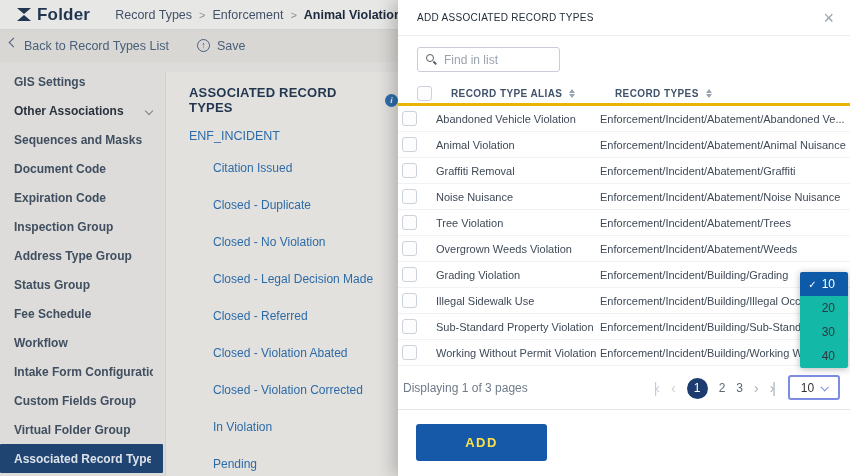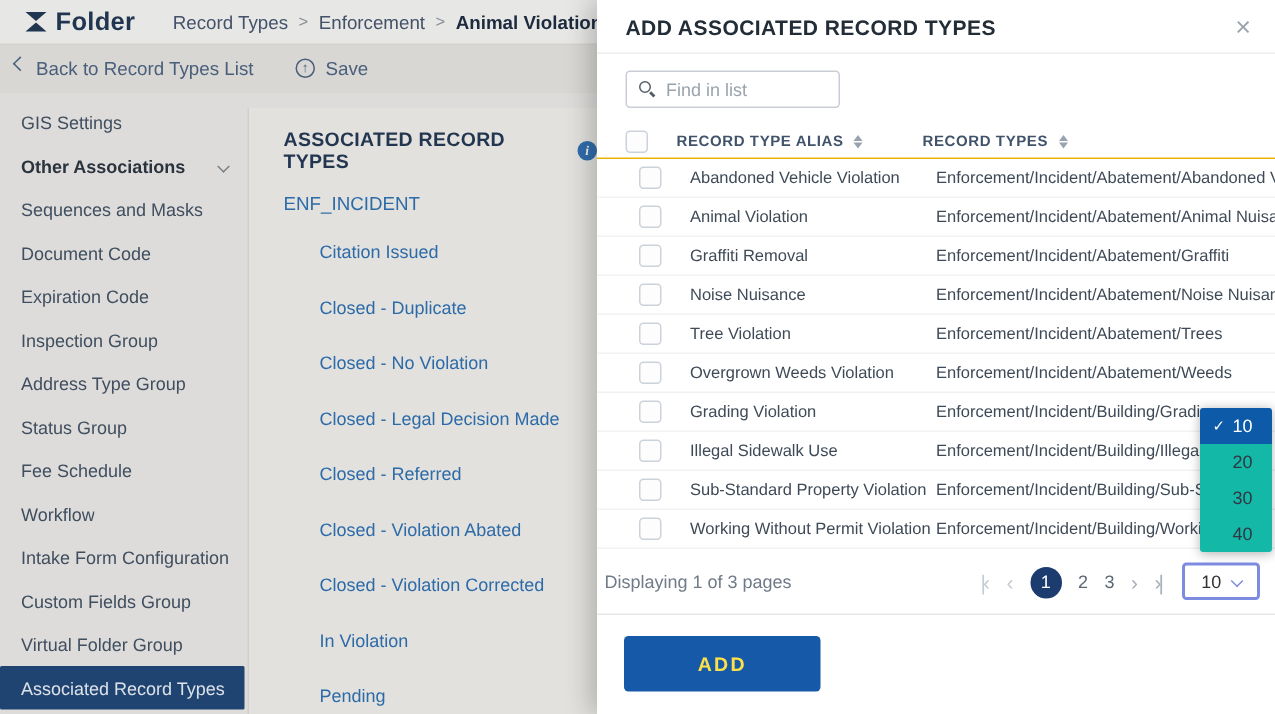--- a/index.html
+++ b/index.html
@@ -39,21 +39,21 @@
   .chev-left { width:7px; height:7px; border-left:1.5px solid #49607e; border-bottom:1.5px solid #49607e; transform:rotate(45deg); }
   .save-ic {
     width:13px; height:13px; border:1.2px solid #49607e; border-radius:50%;
     display:inline-flex; align-items:center; justify-content:center;
     font-size:9px; line-height:1; color:#49607e;
   }
 
   .sidebar { position:absolute; left:0; top:62px; width:165px; bottom:0; padding-top:5px; }
   .side-item {
     height:29px; display:flex; align-items:center; padding:0 12px 0 14px;
-    font-size:12px; color:#3e4e60; cursor:pointer; position:relative;
+    font-size:12px; color:#3e4e60; cursor:pointer; position:relative;font-weight:bold;
   }
   .side-item.bold { font-weight:bold; color:#26303c; }
   .side-item .label { white-space:nowrap; overflow:hidden; }
   .side-chev { position:absolute; right:13px; width:6px; height:6px;
     border-right:1.5px solid #7a828c; border-bottom:1.5px solid #7a828c; transform:rotate(45deg); }
   .side-item.selected { background:#1b4373; color:#e8eef6; width:163px; border-radius:1px; }
 
   .content-card {
     position:absolute; left:165px; top:72px; width:233px; bottom:0;
     background:#eeedea; border-left:1px solid #dbdad7; padding:13px 0 0 23px;
@@ -65,46 +65,46 @@
 
   .backdrop { position:absolute; inset:0; background:rgba(95,92,84,0.08); }
 
   
   .modal {
     position:absolute; left:398px; top:0; width:452px; height:476px; background:#fff;
     box-shadow:-5px 0 16px rgba(0,0,0,.22);
   }
   .m-header { height:36px; display:flex; align-items:center; justify-content:space-between;
     padding:0 16px 0 19px; border-bottom:1px solid #ededed; }
-  .m-title { font-size:14px; font-weight:bold; color:#232d38; letter-spacing:.3px; }
+  .m-title { font-size:10px; font-weight:normal; color:#232d38; letter-spacing:.3px; }
   .close-x { font-size:18px; color:#9aa3ad; cursor:pointer; line-height:1; }
 
   .search-box { margin:11px 0 0 19px; width:143px; height:25px; border:1px solid #c9ced6;
     border-radius:3px; display:flex; align-items:center; gap:7px; padding:0 8px; background:#fff; }
   .mag { width:11px; height:11px; position:relative; flex:none; }
   .mag::before { content:''; position:absolute; left:0; top:0; width:6px; height:6px;
     border:1.5px solid #555e68; border-radius:50%; }
   .mag::after { content:''; position:absolute; width:4px; height:1.5px; background:#555e68;
     left:7px; top:8px; transform:rotate(45deg); }
   .search-box input { border:none; outline:none; width:100%; font-size:12px; color:#333;
     font-family:"Liberation Sans", sans-serif; background:transparent; }
   .search-box input::placeholder { color:#9aa3ad; }
 
   .tbl { margin-top:12px; }
-  .thead { display:flex; align-items:center; height:22px; padding-left:19px; border-bottom:1px solid #eab308; }
+  .thead { display:flex; align-items:center; height:22px; padding-left:19px; border-bottom:3px solid #eab308; }
   .cb { width:15px; height:15px; border:1px solid #ccd2d9; border-radius:3px; background:#fdfdfd; flex:none; cursor:pointer; }
   .hcol1 { margin-left:19px; width:164px; display:flex; align-items:center; }
   .hcol2 { flex:1; display:flex; align-items:center; }
   .hlabel { font-size:10px; font-weight:bold; color:#41536b; letter-spacing:.4px; }
   .sort { display:inline-flex; flex-direction:column; gap:1px; margin-left:7px; cursor:pointer; }
   .sort i { display:block; width:0; height:0; }
   .sort .up { border-left:3px solid transparent; border-right:3px solid transparent; border-bottom:4px solid #98a3b0; }
   .sort .dn { border-left:3px solid transparent; border-right:3px solid transparent; border-top:4px solid #98a3b0; }
 
-  .trow { display:flex; align-items:center; height:26px; padding-left:28px; border-bottom:1px solid #f0f2f4; cursor:pointer; }
+  .trow { display:flex; align-items:center; height:26px; padding-left:4px; border-bottom:1px solid #f0f2f4; cursor:pointer; }
   .alias { margin-left:19px; width:164px; font-size:11px; color:#3f4a57; white-space:nowrap; overflow:hidden; }
   .rtype { flex:1; font-size:11px; color:#3f4a57; white-space:nowrap; overflow:hidden; }
 
   .pagi { position:relative; height:30px; margin-top:7px; padding-left:5px; display:flex; align-items:center; }
   .pagi-status { font-size:12px; color:#6f7b88; }
   .pager { position:absolute; right:74px; top:0; height:30px; display:flex; align-items:center; gap:11px; }
   .pg-ic { font-size:14px; letter-spacing:-2px; cursor:pointer; padding-right:2px; }
   .pg-ic.dis { color:#c4cbd3; }
   .pg-ic.en { color:#a6b0ba; }
   .pg-num { font-size:12px; color:#5c6875; cursor:pointer; }

